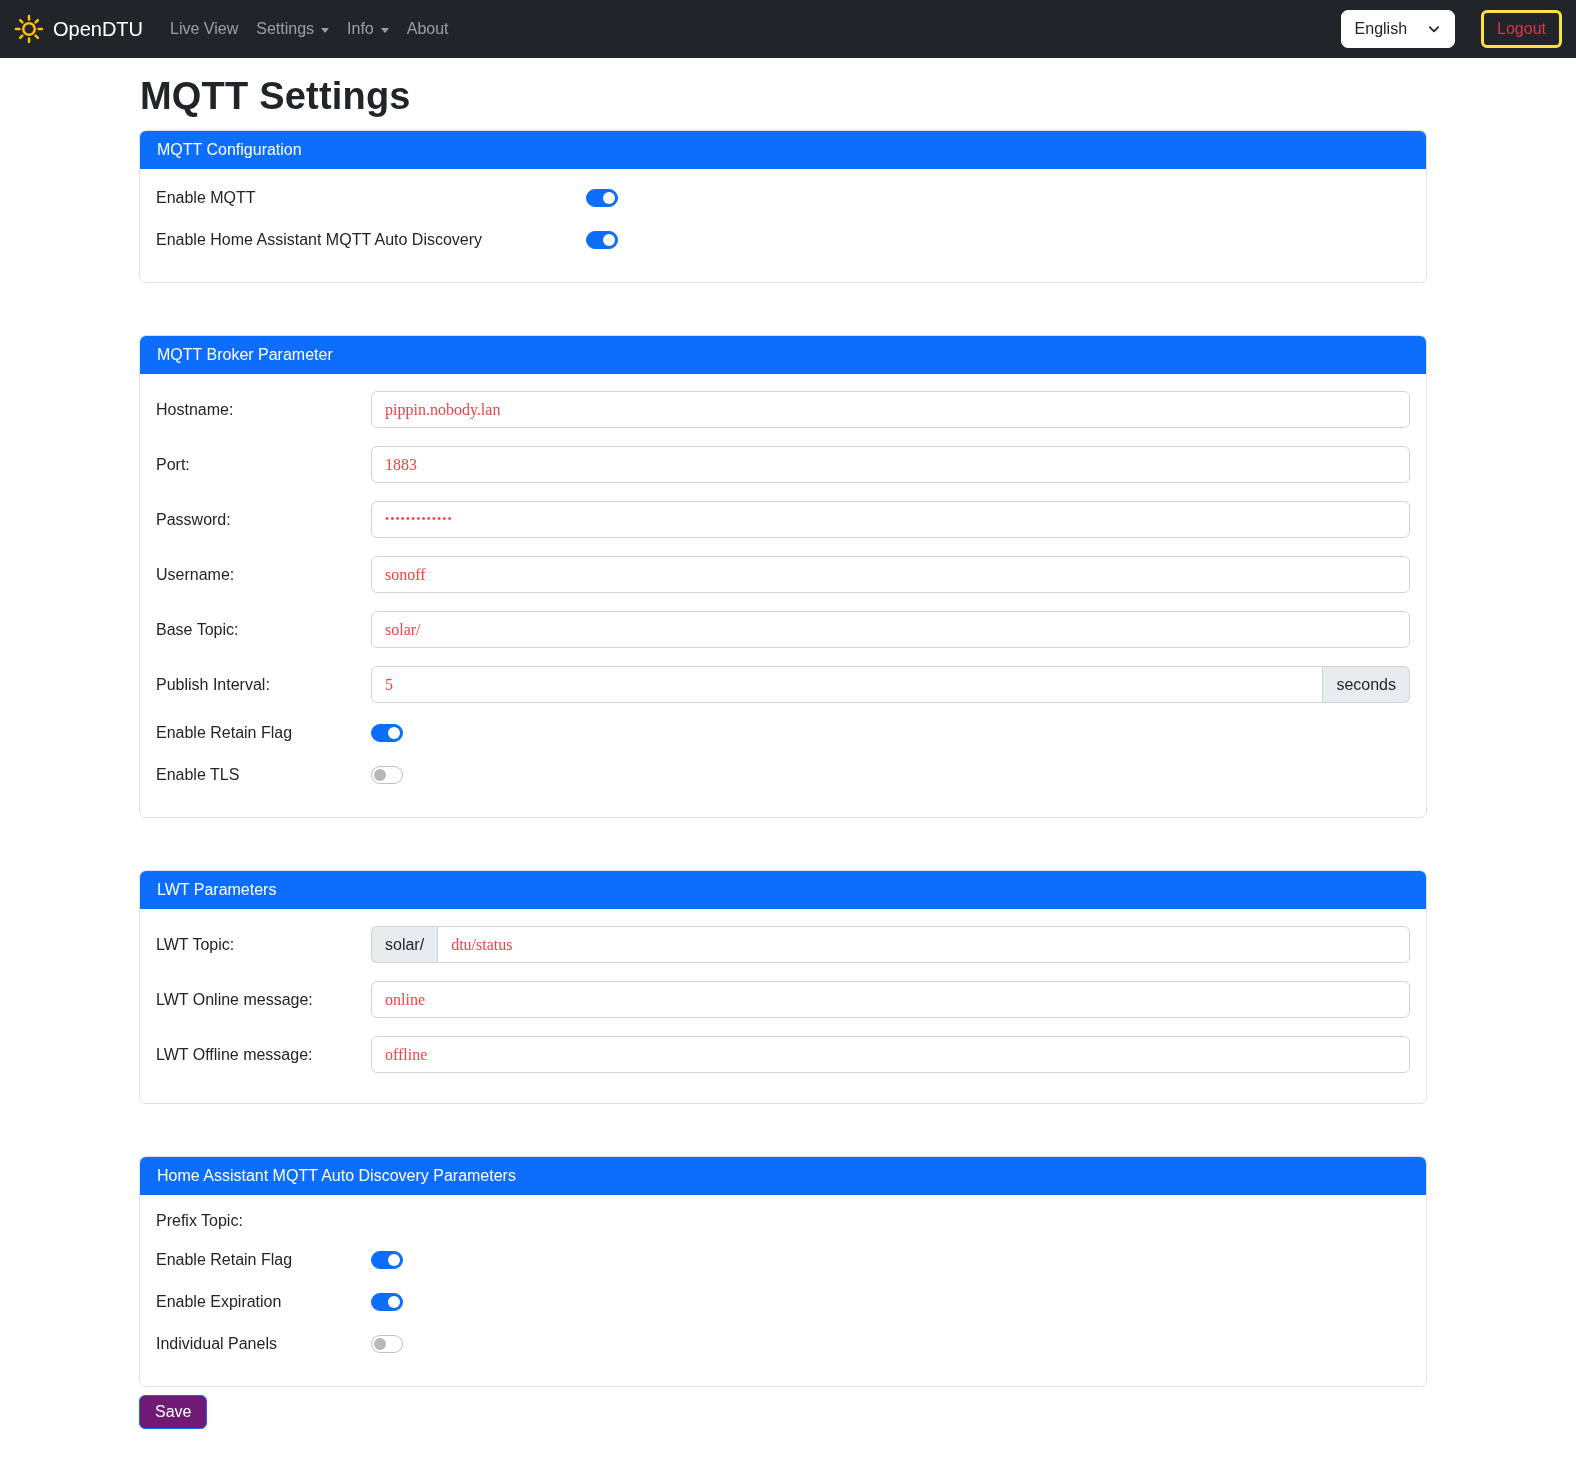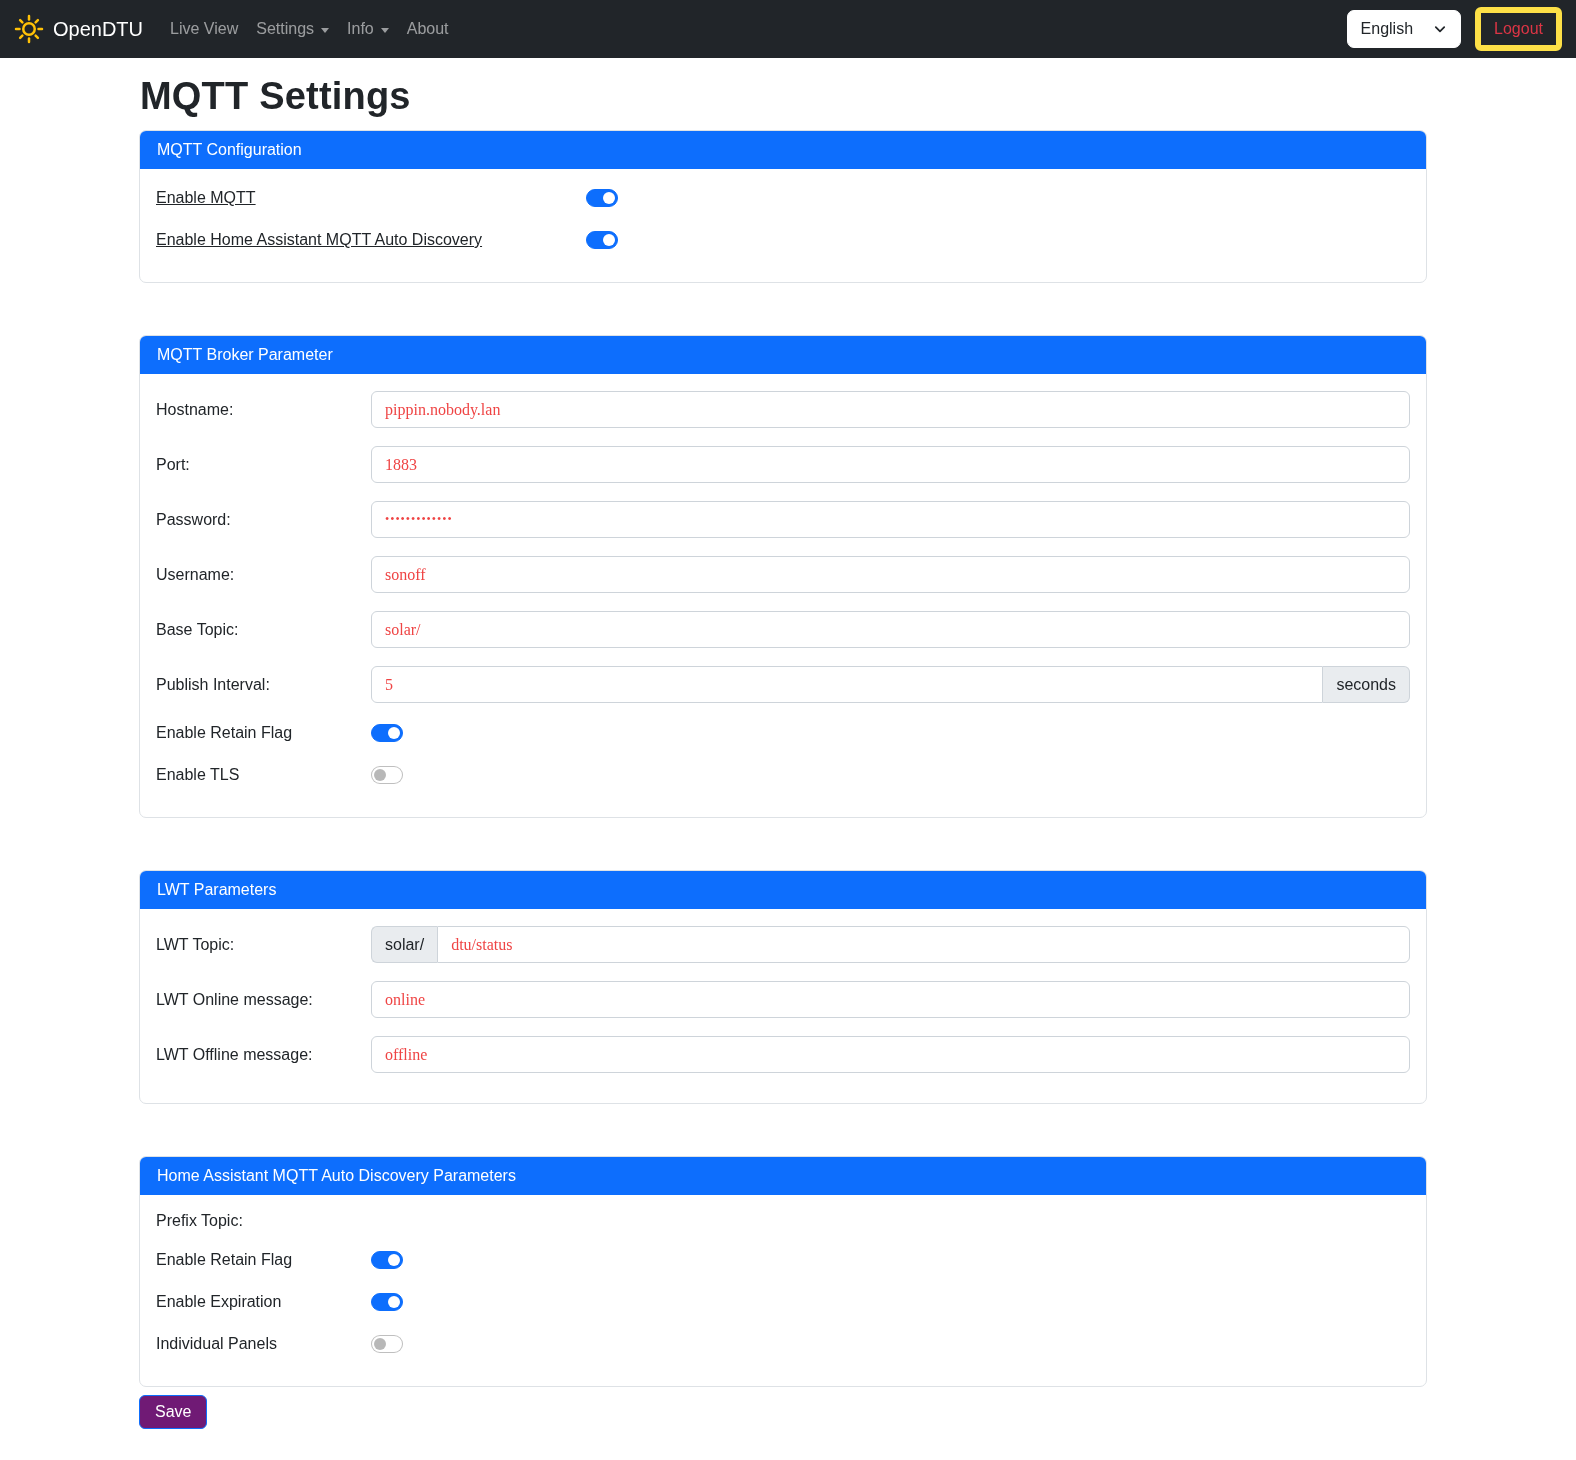--- a/index.html
+++ b/index.html
@@ -14,28 +14,28 @@
   .brand { display: flex; align-items: center; gap: 9px; color: #fff; font-size: 20px; margin-right: 18px; cursor: pointer; }
   .nav-links { display: flex; align-items: flex-start; list-style: none; }
   .nav-link {
     color: rgba(255,255,255,0.55); font-size: 16px; padding: 8px 9px; cursor: pointer;
     display: flex; align-items: center; gap: 7px;
   }
   .caret {
     width: 0; height: 0; border-left: 4.5px solid transparent; border-right: 4.5px solid transparent;
     border-top: 5px solid rgba(255,255,255,0.55); display: inline-block; margin-top: 2px;
   }
-  .nav-right { margin-left: auto; display: flex; align-items: center; gap: 14px; }
+  .nav-right { margin-left: auto; display: flex; align-items: center; gap: 26px; }
   .lang-select {
     background: #fff; border: 1px solid #fff; border-radius: 7px; height: 38px;
     display: flex; align-items: center; gap: 20px; padding: 0 13px; font-size: 16px;
     color: #212529; cursor: pointer; min-width: 102px;
   }
   .logout-btn {
-    background: transparent; border: 6px solid #fde047; color: #dc3545;
+    background: transparent; border: 3px solid #fde047; color: #dc3545;
     border-radius: 6px; font-size: 16px; padding: 7px 13px; cursor: pointer;
     font-family: inherit;
   }
 
   
   .container { width: 1288px; margin-left: 139px; }
   .page-title { font-size: 38px; font-weight: 600; letter-spacing: 0.2px; margin: 17px 0 12px 1px; color: #212529; }
 
   .card { border: 1px solid #dee2e6; border-radius: 7px; margin-bottom: 52px; background: #fff; }
   .card-header {
@@ -44,21 +44,21 @@
   }
   .card-body { padding: 17px 16px 16px 16px; }
 
   .form-row { display: flex; align-items: center; margin-bottom: 18px; }
   .form-row:last-child { margin-bottom: 14px; }
   .flabel { width: 215px; flex: none; font-size: 16px; color: #212529; }
 
   .switch-row { display: flex; align-items: center; margin-bottom: 18px; min-height: 24px; }
   .switch-row:last-child { margin-bottom: 14px; }
   .switch-row .flabel { width: 215px; }
-  .switch-row.wide .flabel { width: 430px; text-decoration: underline; }
+  .switch-row.wide .flabel { width: 430px; }
 
   input.form-control {
     flex: 1; height: 37px; border: 1px solid #ced4da; border-radius: 6px;
     padding: 6px 13px; font-size: 16px; color: #ef4444; font-family: Liberation Serif, serif;
     background: #fff; min-width: 0; outline: none;
   }
   .igroup { display: flex; flex: 1; }
   .igroup input.form-control { border-radius: 0 6px 6px 0; }
   .igroup.addon-right input.form-control { border-radius: 6px 0 0 6px; }
   .iaddon {

